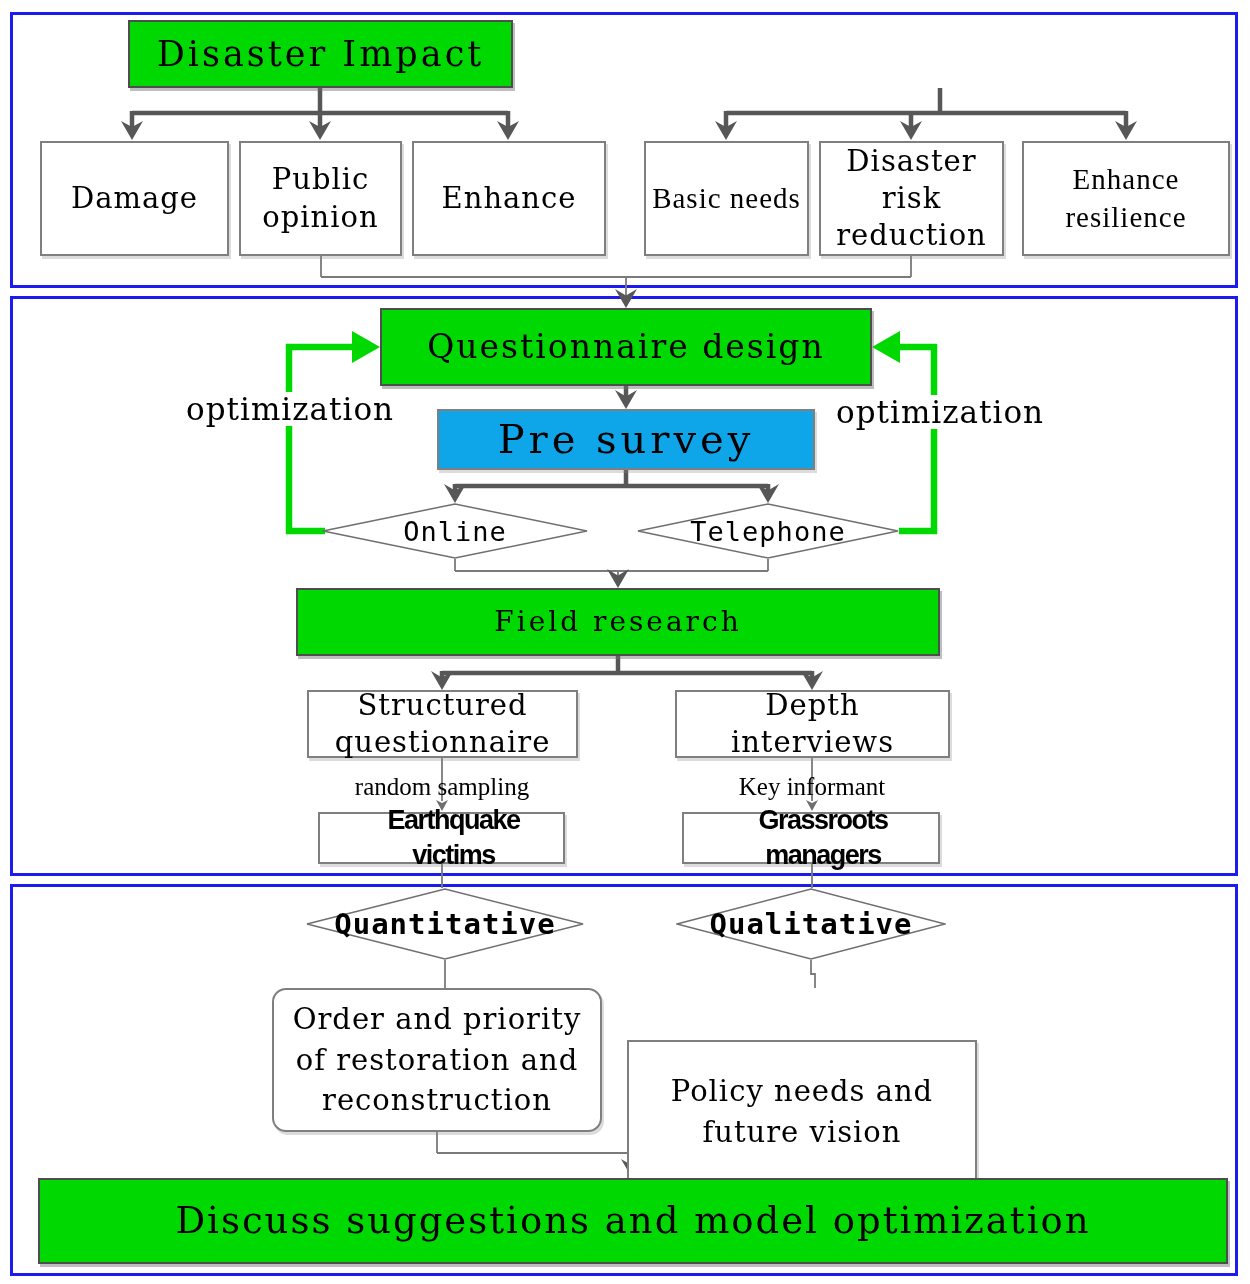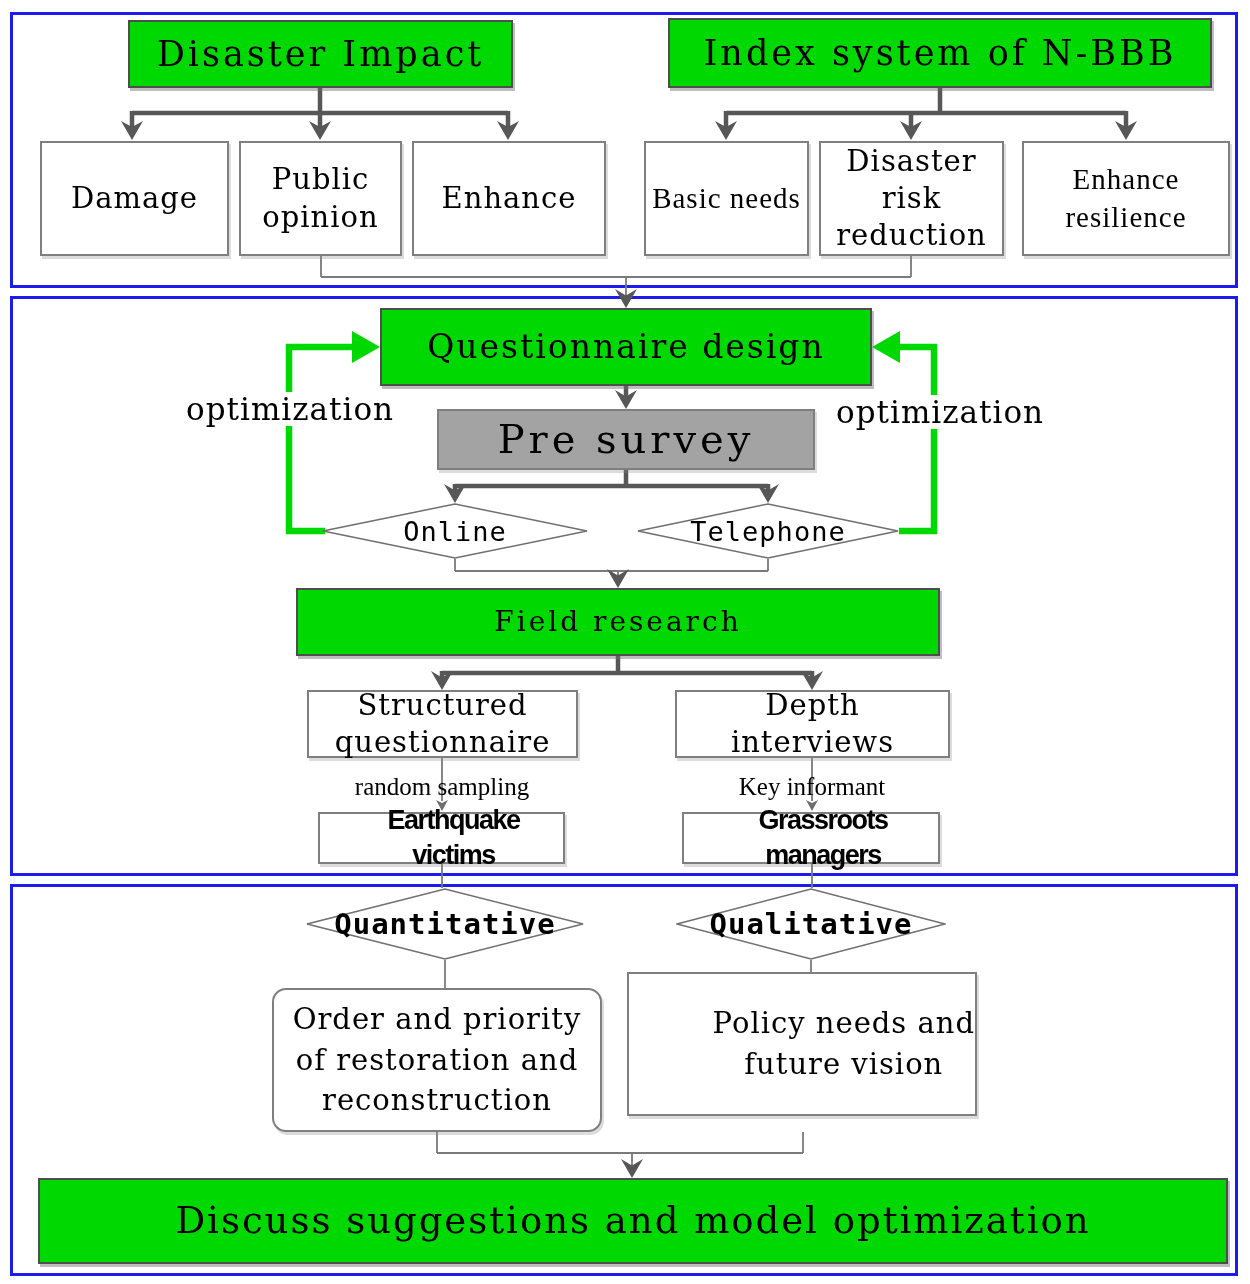--- a/index.html
+++ b/index.html
@@ -4,21 +4,21 @@
 <style>
   html,body{margin:0;padding:0;background:#fff;}
   .canvas{position:relative;width:1250px;height:1284px;background:#fff;overflow:hidden;
           font-family:"DejaVu Serif","Liberation Serif",serif;color:#000;}
   .sec{position:absolute;border:3px solid #1b1bf0;background:transparent;}
   .wires{position:absolute;left:0;top:0;z-index:2;}
   .node{position:absolute;z-index:3;display:flex;align-items:center;justify-content:center;
         text-align:center;white-space:pre-line;box-sizing:border-box;line-height:1.28;}
   .green{background:#00d802;border:2px solid #4e4e4e;box-shadow:2px 3px 0 rgba(110,110,110,.45);}
   .white{background:#ffffff;border:2px solid #7f7f7f;box-shadow:2px 3px 0 rgba(140,140,140,.30);}
-  .pre{background:#a3a3a3;}
+  .pre{background:#0ea5e9;}
   .diamond{position:absolute;z-index:3;display:flex;align-items:center;justify-content:center;
            text-align:center;}
   .diamond svg{position:absolute;left:0;top:0;}
   .diamond span{position:relative;z-index:1;}
   .flabel{position:absolute;z-index:4;text-align:center;line-height:1.1;}
   .wbg{background:#ffffff;}
   .gothic{font-family:"DejaVu Sans Mono","Liberation Mono",monospace;}
   .serifp{font-family:"Liberation Serif","DejaVu Serif",serif;letter-spacing:0;}
   .narrowb{font-family:"Liberation Sans","DejaVu Sans",sans-serif;font-weight:bold;letter-spacing:-1.5px;}
   .fs-h1{font-size:35px;letter-spacing:3px;}
@@ -85,23 +85,20 @@
     </g>
     <g fill="#00d802" stroke="none">
       <polygon points="380,347 352,331 352,363"></polygon>
       <polygon points="872,347 900,331 900,363"></polygon>
     </g>
   </svg>
 
   <div class="node green fs-h1" style="left:128px;top:20px;width:385px;height:68px;">
     <span>Disaster Impact</span>
   </div>
-  <div class="node green fs-h1" style="left:668px;top:18px;width:544px;height:70px;">
-    <span>Index system of N-BBB</span>
-  </div>
   <div class="node white fs-box" style="left:40px;top:141px;width:189px;height:115px;">
     <span>Damage</span>
   </div>
   <div class="node white fs-box" style="left:239px;top:141px;width:163px;height:115px;">
     <span>Public
 opinion</span>
   </div>
   <div class="node white fs-box" style="left:412px;top:141px;width:194px;height:115px;">
     <span>Enhance</span>
   </div>
@@ -183,21 +180,21 @@
       <polygon points="1,36 135,1 269,36 135,71" fill="#ffffff" stroke="#6f6f6f" stroke-width="1.5"></polygon>
     </svg>
     <span>Qualitative</span>
   </div>
 
   <div class="node white fs-box" style="left:272px;top:988px;width:330px;height:144px;line-height:1.4;border-radius:14px;">
     <span>Order and priority
 of restoration and
 reconstruction</span>
   </div>
-  <div class="node white fs-box" style="left:627px;top:972px;width:350px;height:144px;line-height:1.4;justify-content:flex-end;">
+  <div class="node white fs-box" style="left:627px;top:1040px;width:350px;height:144px;line-height:1.4;">
     <span>Policy needs and
 future vision</span>
   </div>
 
   <div class="node green fs-h4" style="left:38px;top:1178px;width:1190px;height:86px;">
     <span>Discuss suggestions and model optimization</span>
   </div>
 
 </div>
 

